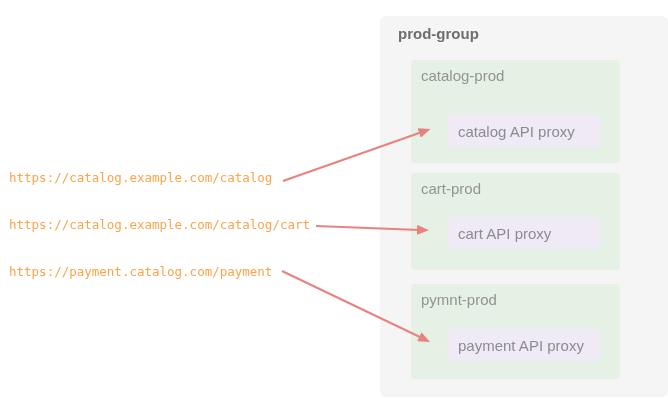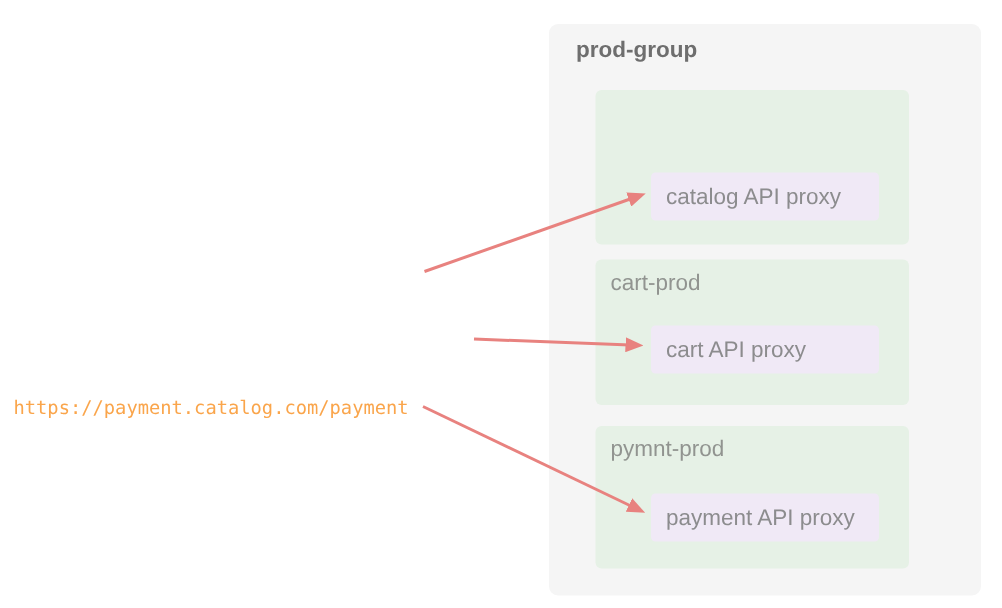--- a/index.html
+++ b/index.html
@@ -29,21 +29,21 @@
     font-size: 12.5px;
     color: var(--url_text, #faa54b);
     white-space: nowrap;
   }
   .url-1 { top: 170px; }
   .url-2 { top: 217px; }
   .url-3 { top: 264px; }
 
   .group-box {
     position: absolute;
-    left: 366px;
+    left: 380px;
     top: 16px;
     width: 288px;
     height: 381px;
     background: var(--group_bg, #f5f5f5);
     border-radius: 6px;
   }
   .group-title {
     position: absolute;
     left: 18px;
     top: 9px;
@@ -102,26 +102,29 @@
   #arrowhead path {
     fill: var(--arrow, #e8827f);
   }
 </style>
 </head>
 <body>
 
 <div class="canvas">
 
 
+  <div class="url url-1">https://catalog.example.com/catalog</div>
+  <div class="url url-2">https://catalog.example.com/catalog/cart</div>
   <div class="url url-3">https://payment.catalog.com/payment</div>
 
   <div class="group-box">
     <div class="group-title">prod-group</div>
 
     <div class="env-box env-1">
+      <div class="env-name">catalog-prod</div>
       <div class="proxy-box">
         <span class="proxy-label">catalog API proxy</span>
       </div>
     </div>
 
     <div class="env-box env-2">
       <div class="env-name">cart-prod</div>
       <div class="proxy-box">
         <span class="proxy-label">cart API proxy</span>
       </div>

